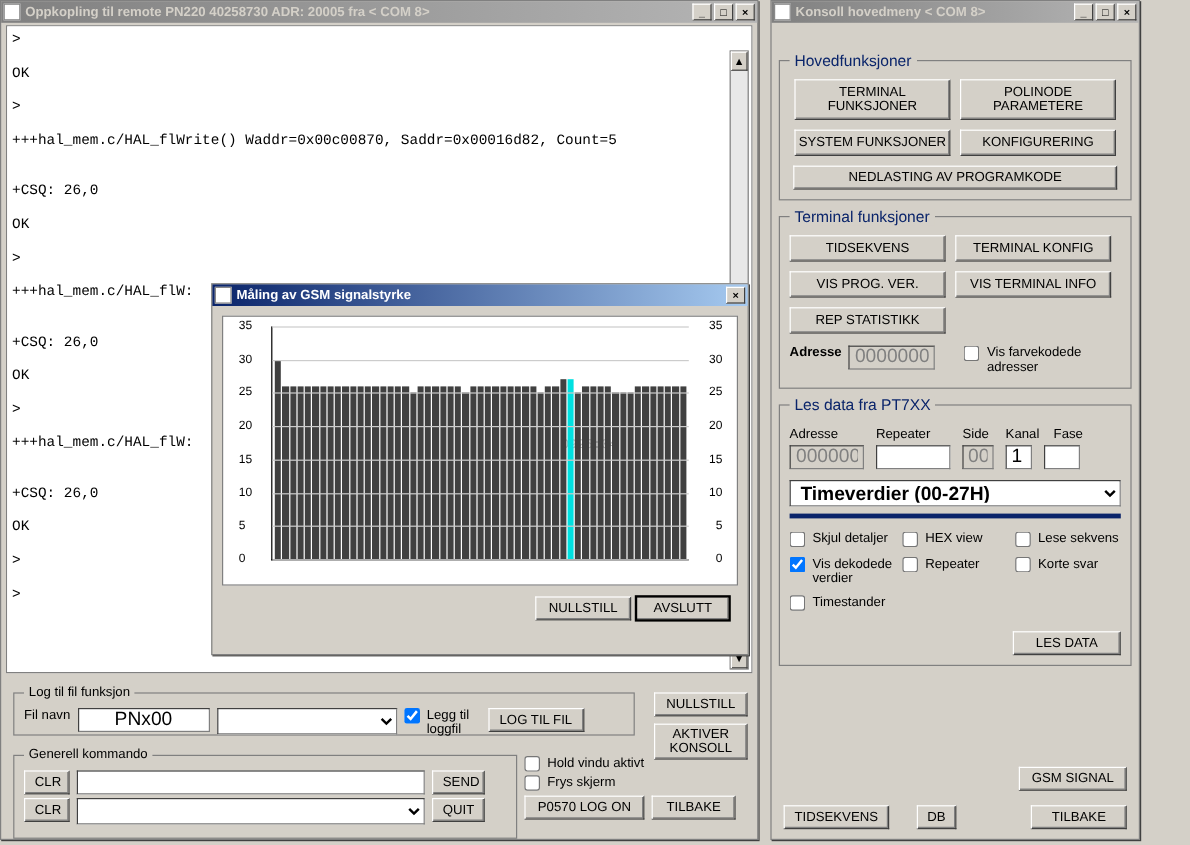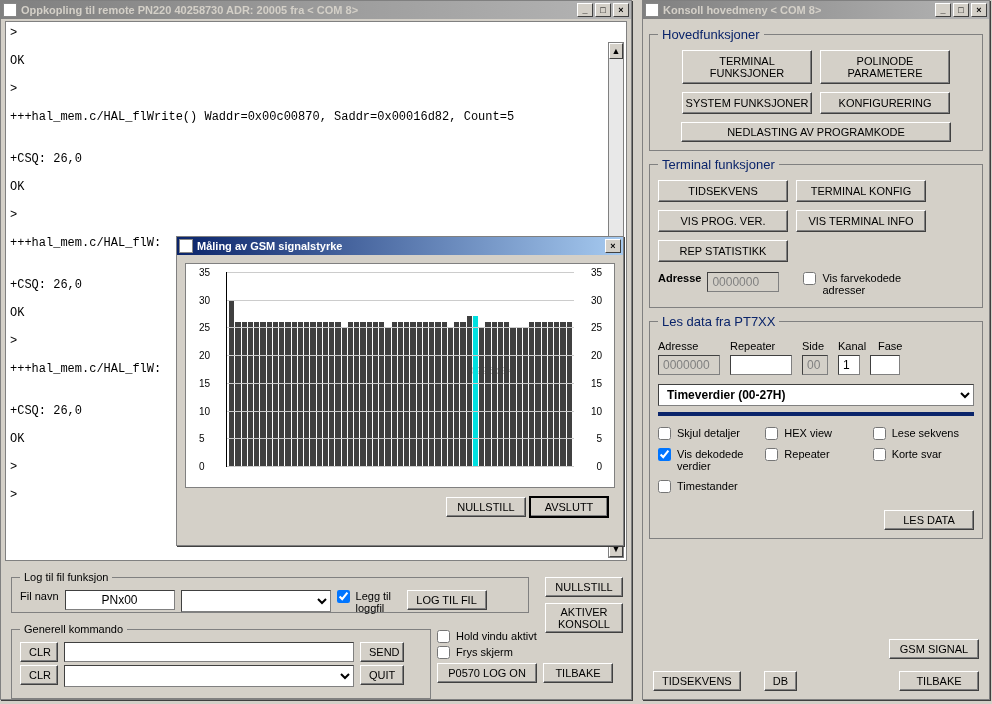--- a/index.html
+++ b/index.html
@@ -64,21 +64,21 @@
   text-align: center;
   cursor: pointer;
   display: inline-block;
 }
 .button.wide { width: 130px; padding:4px 2px;}
 .input {
   background: #fff;
   border: 1px solid #808080;
   border-top-color:#404040; border-left-color:#404040;
   padding: 2px 4px;
-  font-size: 12px;
+  font-size: 16px;
   height: 20px;
 }
 .input.ro { background:#d4d0c8; color:#808080;}
 .label { font-size: 11px; }
 .checkbox { width:13px; height:13px; vertical-align:middle;}
 select.input { height:22px; }
 pre.mono {
   font-family: "Courier New", monospace;
   font-size: 12px;
   white-space: pre;
@@ -317,32 +317,32 @@
         <span class="ytick-l" style="top: 0%;">35</span>
         <span class="ytick-r" style="top: 0%;">35</span>
       </div>
   </div>
   <div style="text-align:right; padding:0 14px 8px;">
     <span class="button" style="width:80px;">NULLSTILL</span>
     <span class="button" style="width:80px; border:2px solid #000;">AVSLUTT</span>
   </div>
 </div>
 
-<div class="window" style="left:642px; top:0; width:348px; height:700px;">
+<div class="window" style="left:642px; top:0; width:308px; height:700px;">
   <div class="titlebar">
     <span class="icon"></span>
     <span class="title">Konsoll hovedmeny  &lt; COM 8&gt;</span>
     <span class="btns">
       <span class="btn">_</span>
       <span class="btn">□</span>
       <span class="btn">×</span>
     </span>
   </div>
 
-  <fieldset style="margin-top:8px;">
+  <fieldset style="margin-top:24px;">
     <legend>Hovedfunksjoner</legend>
     <div style="display:flex; flex-wrap:wrap; gap:8px; justify-content:center;">
       <span class="button wide">TERMINAL FUNKSJONER</span>
       <span class="button wide">POLINODE PARAMETERE</span>
       <span class="button wide">SYSTEM FUNKSJONER</span>
       <span class="button wide">KONFIGURERING</span>
       <span class="button" style="width:270px;">NEDLASTING AV PROGRAMKODE</span>
     </div>
   </fieldset>
 

